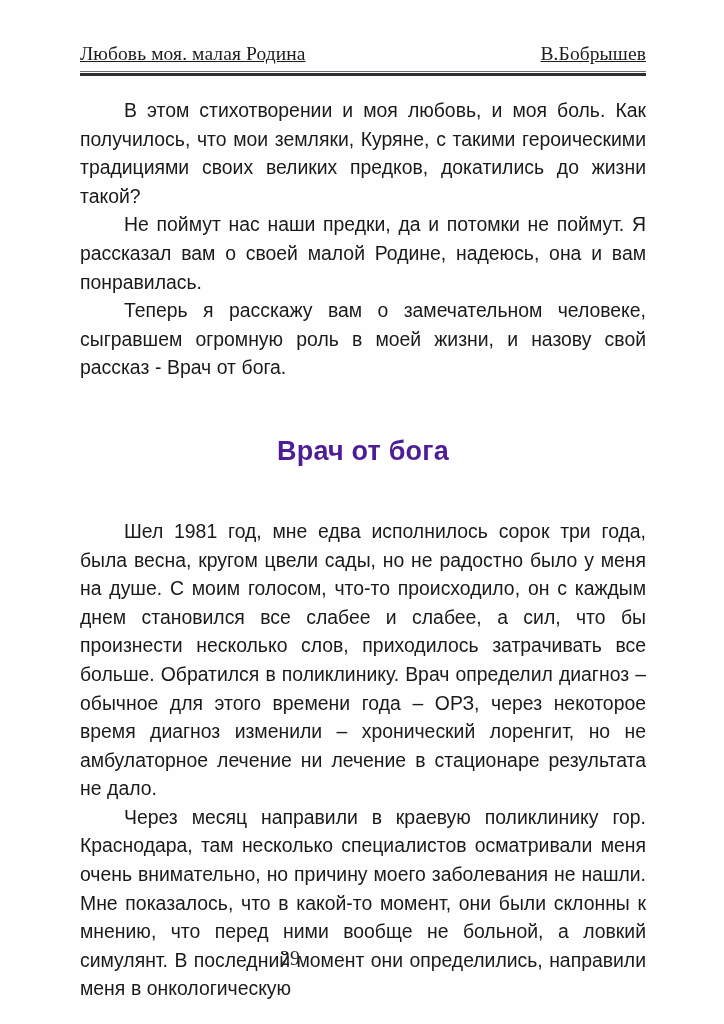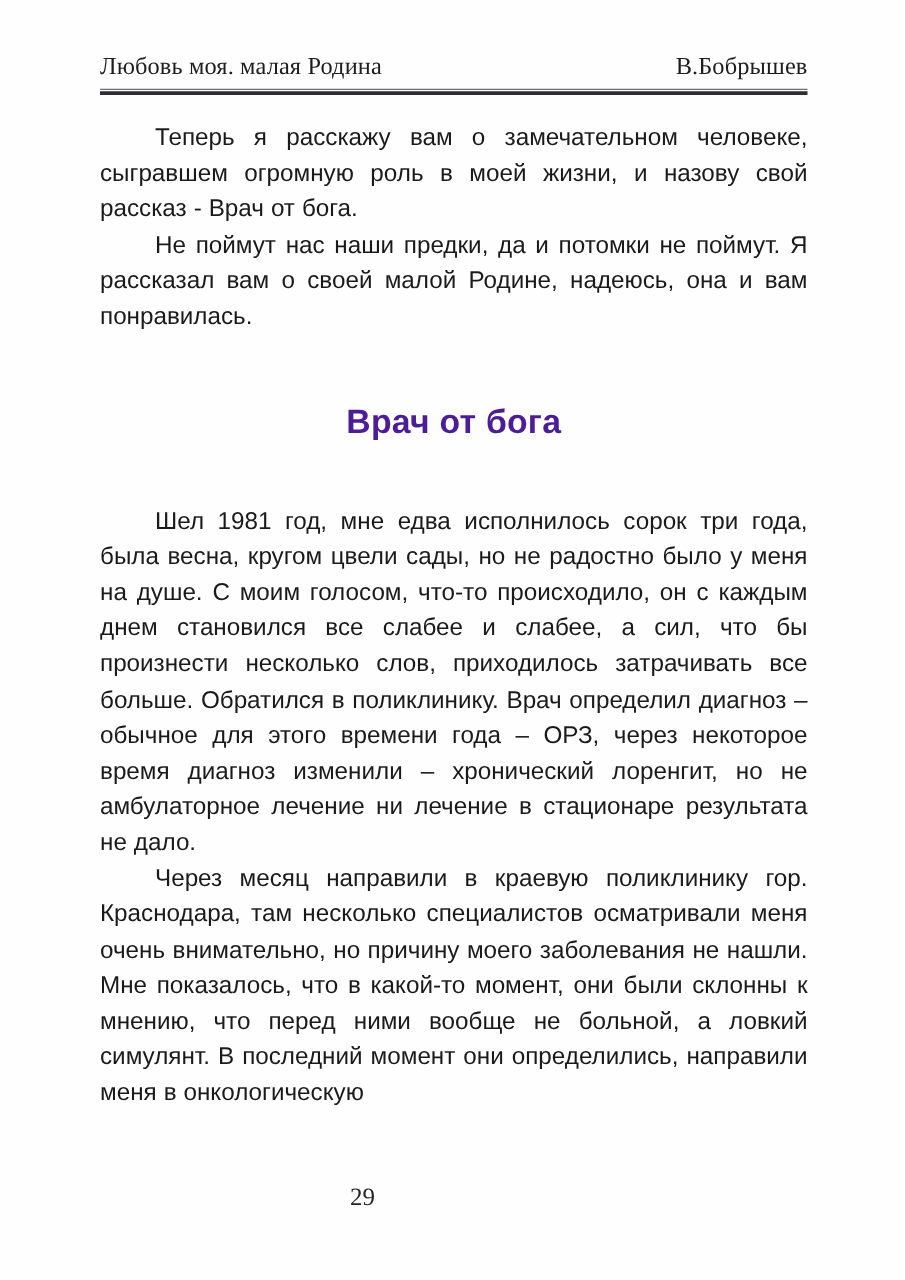--- a/index.html
+++ b/index.html
@@ -30,20 +30,21 @@
     left: 80px;
     top: 43px;
     width: 566px;
     display: flex;
     justify-content: space-between;
     align-items: baseline;
     font-family: "Liberation Serif", serif;
     font-size: 19.5px;
     color: #1d1d1d;
     letter-spacing: 0.1px;
+    text-decoration: underline;
   }
   .running-head .rh-title { white-space: nowrap; }
   .running-head .rh-author { white-space: nowrap; text-align: right; }
 
   .head-rule {
     position: absolute;
     left: 80px;
     top: 71px;
     width: 566px;
     height: 5px;
@@ -122,24 +123,25 @@
     <span class="rh-author">В.Бобрышев</span>
   </div>
 
   <div class="head-rule">
     <div class="rule-thin"></div>
     <div class="rule-thick"></div>
   </div>
 
   <div class="column">
 
+    <p class="para">В этом стихотворении и моя любовь, и моя боль. Как получилось, что мои земляки, Куряне, с такими героическими традициями своих великих предков, докатились до жизни такой?</p>
+
+    <p class="para">Не поймут нас наши предки, да и потомки не поймут. Я рассказал вам о своей малой Родине, надеюсь, она и вам понравилась.</p>
 
     <p class="para">Теперь я расскажу вам о замечательном человеке, сыгравшем огромную роль в моей жизни, и назову свой рассказ -  Врач от бога.</p>
-
-    <p class="para">Не поймут нас наши предки, да и потомки не поймут. Я рассказал вам о своей малой Родине, надеюсь, она и вам понравилась.</p>
 
     <div class="gap-before-title"></div>
 
     <h2 class="section-title">Врач от бога</h2>
 
     <div class="gap-after-title"></div>
 
     <p class="para">Шел 1981 год, мне едва исполнилось сорок три года, была весна, кругом цвели сады, но не радостно было у меня на душе. С моим голосом, что-то происходило, он с каждым днем становился все слабее и слабее, а сил, что бы произнести несколько слов, приходилось затрачивать все больше. Обратился в поликлинику. Врач определил диагноз – обычное для этого времени года – ОРЗ, через некоторое время диагноз изменили – хронический лоренгит, но не амбулаторное лечение ни лечение в стационаре результата не дало.</p>
 
     <p class="para">Через месяц направили в краевую поликлинику гор. Краснодара, там несколько специалистов осматривали меня очень внимательно, но причину моего заболевания не нашли. Мне показалось, что в какой-то момент, они были склонны к мнению, что перед ними вообще не больной, а ловкий симулянт. В последний момент они определились, направили меня в онкологическую</p>

